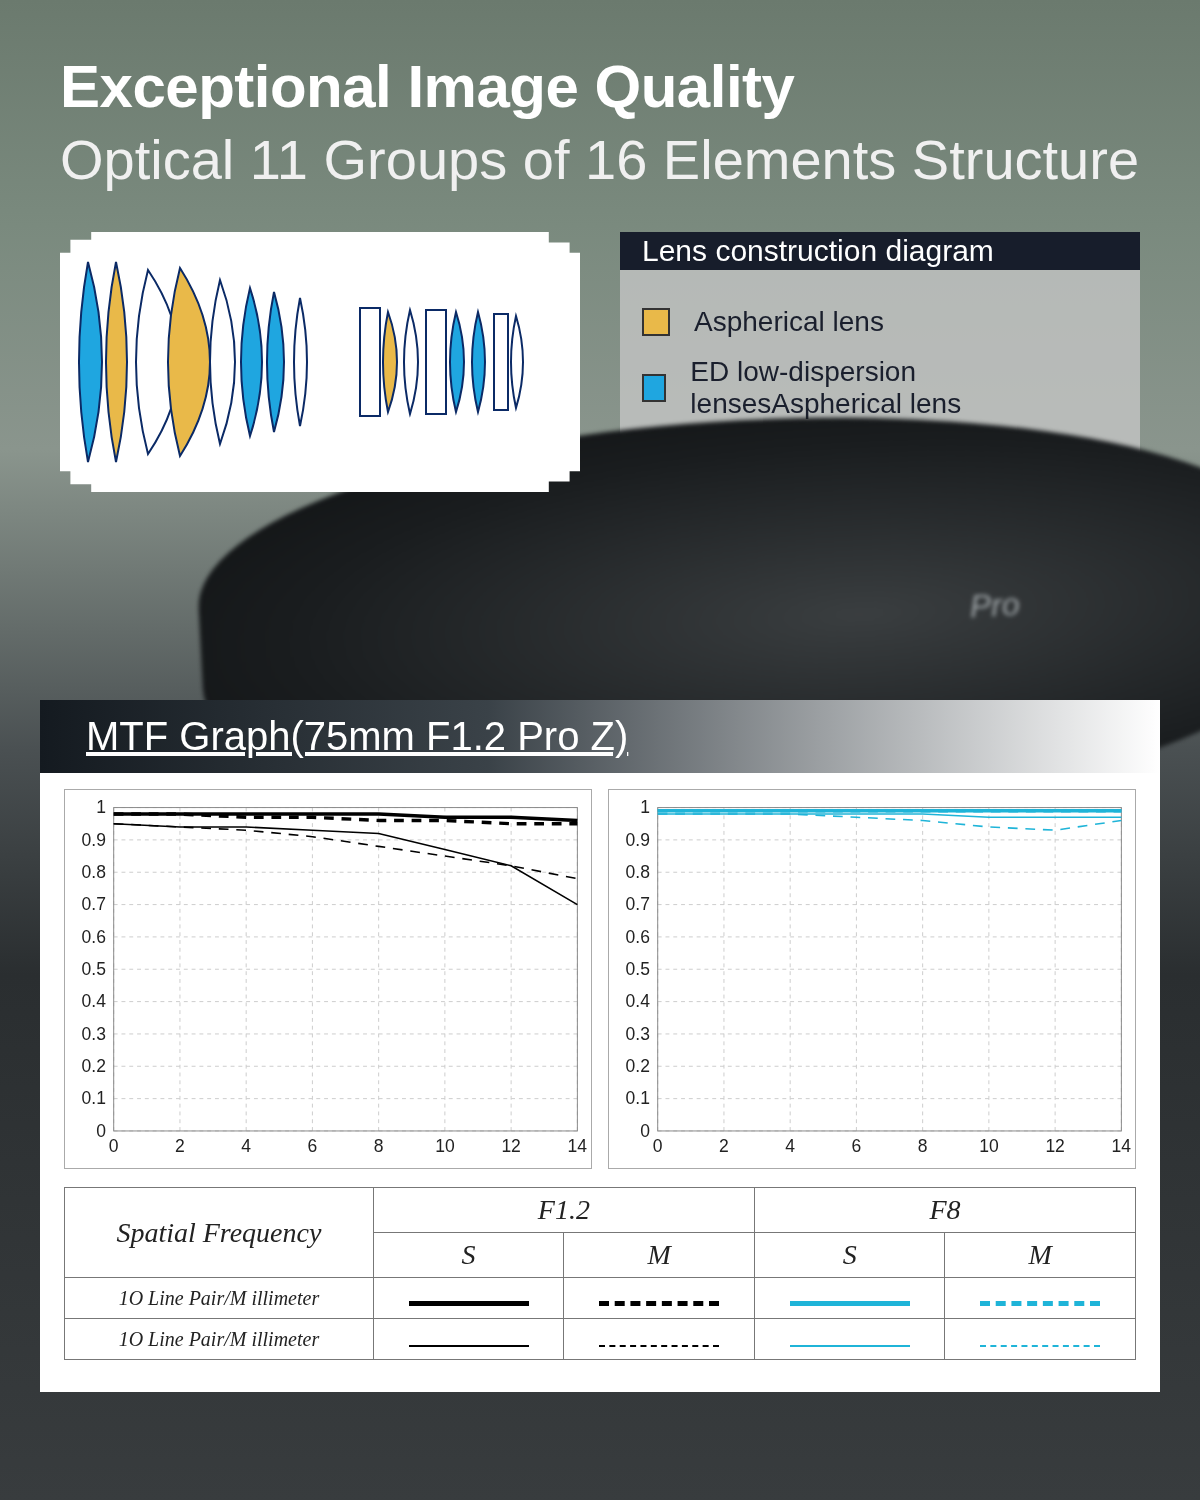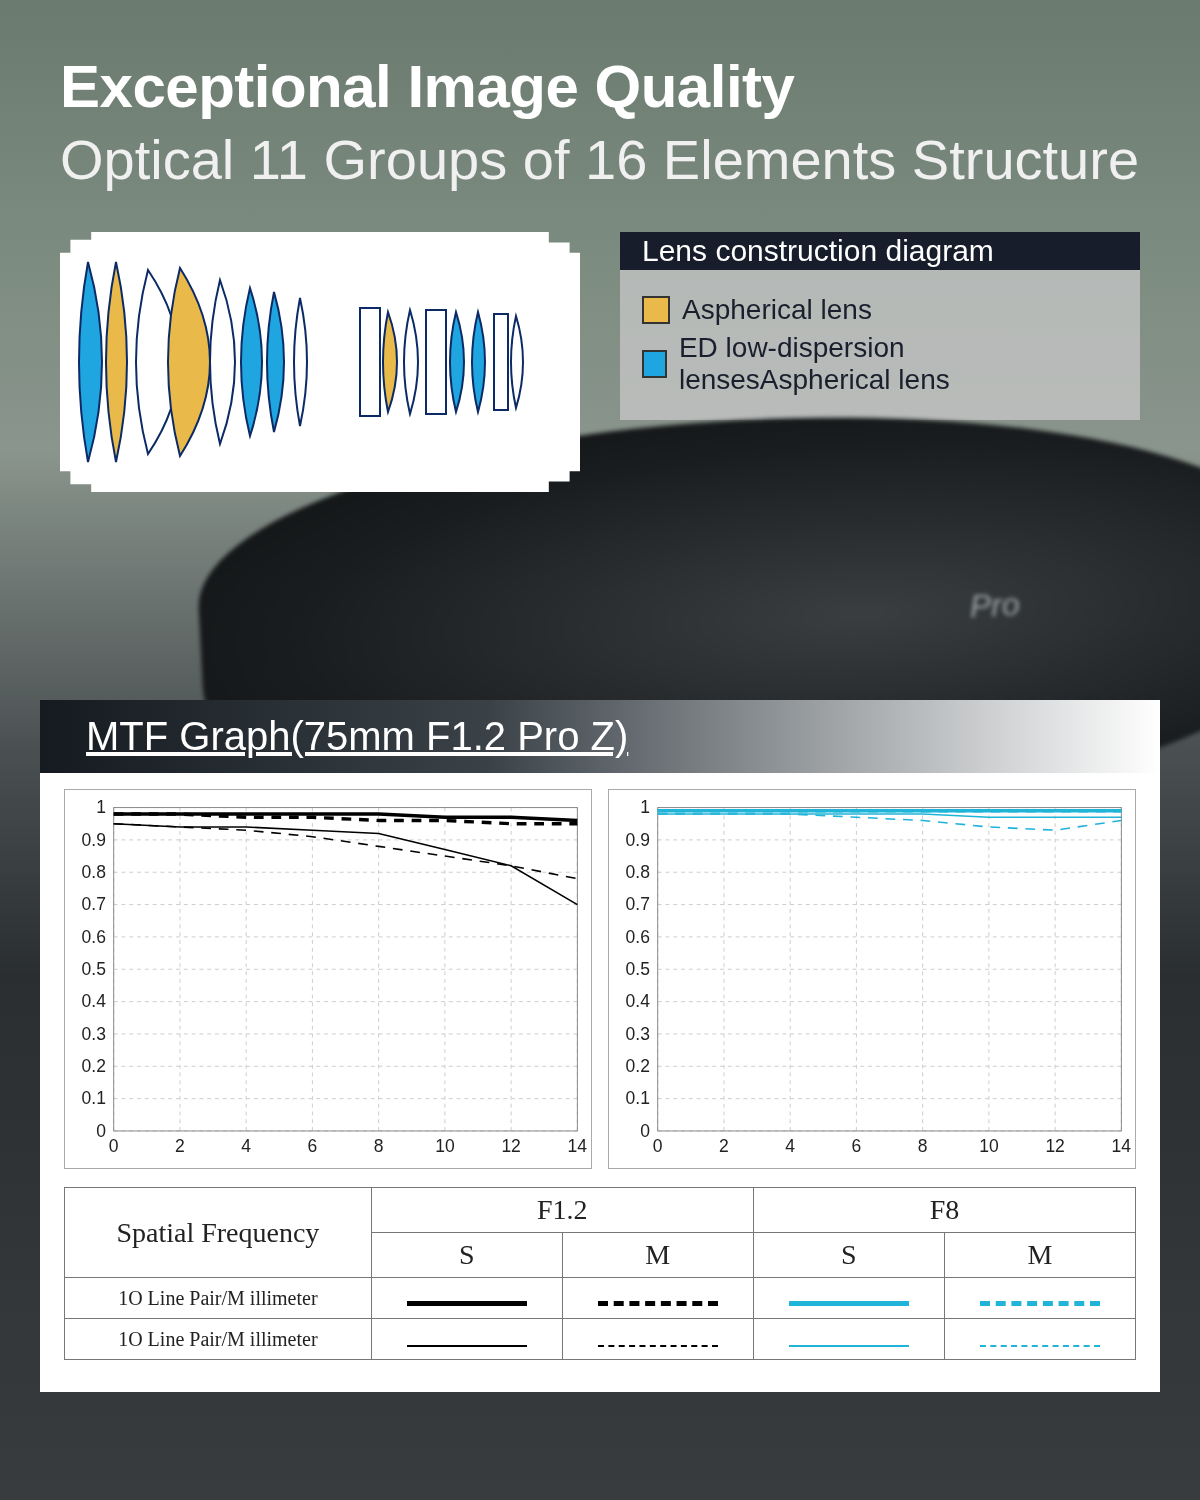--- a/index.html
+++ b/index.html
@@ -70,22 +70,22 @@
   font-size: 30px;
   color: #fff;
 }
 .legend-body {
   background: rgba(200,200,200,0.75);
   padding: 18px 22px;
 }
 .legend-row {
   display: flex;
   align-items: center;
-  gap: 12px;
-  margin: 6px 0;
+  gap: 24px;
+  margin: 18px 0;
 }
 .swatch {
   width: 28px;
   height: 28px;
   border: 2px solid #333;
 }
 .legend-label {
   font-size: 28px;
   color: #1a1f2d;
 }
@@ -114,20 +114,21 @@
   border: 1px solid #aaa;
   height: 380px;
   background: #fff;
   position: relative;
 }
 .chart svg { width: 100%; height: 100%; }
 .freq-table {
   border-collapse: collapse;
   width: calc(100% - 48px);
   margin: 8px 24px 22px 24px;
+  font-style: italic;
 }
 .freq-table th, .freq-table td {
   border: 1px solid #777;
   padding: 6px 8px;
   text-align: center;
   font-size: 24px;
   color: #222;
   background: #fff;
   font-weight: 400;
 }

